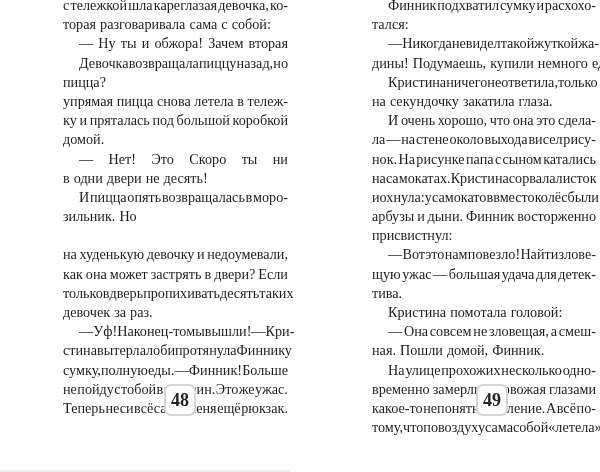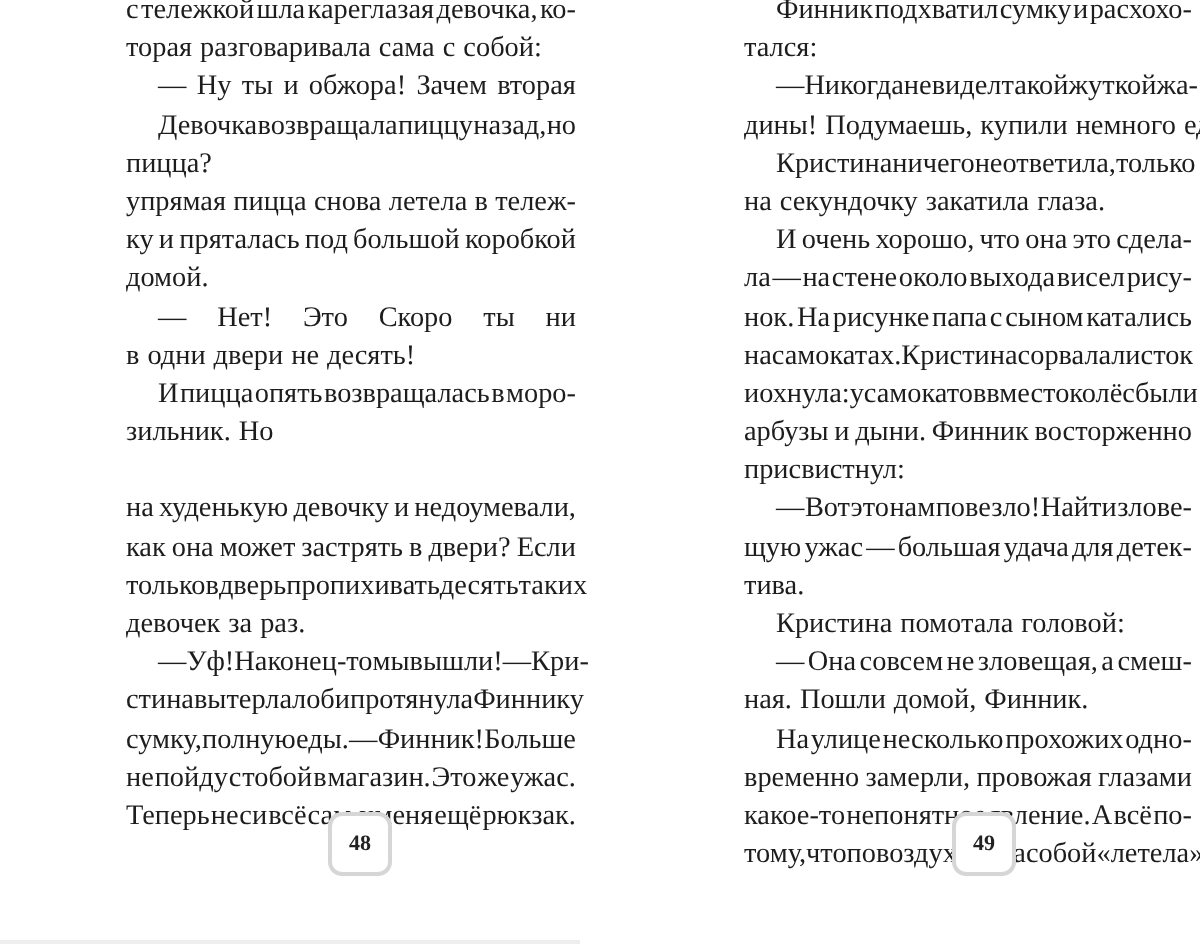--- a/index.html
+++ b/index.html
@@ -17,24 +17,24 @@
     .text { position: absolute; font-size: 14.2px; line-height: 19.2px; }
     .page.left .text { left: 63px; top: -4px; width: 225px; }
     .page.right .text { left: 72px; top: -4px; width: 224px; }
     .line { white-space: nowrap; display: flex; justify-content: space-between; height: 19.2px; }
     .line.last { justify-content: flex-start; }
     .line.indent { padding-left: 16px; }
     .line span.w { display: inline-block; }
     .line.last span.w { margin-right: 4px; }
     .gap { height: 19.2px; }
     .pnum {
-      position: absolute; top: 406px; width: 28px; height: 28px;
+      position: absolute; top: 384px; width: 28px; height: 28px;
       border: 2px solid #d6d6d6; border-radius: 7px;
       display: flex; align-items: center; justify-content: center;
-      font-size: 11px; font-weight: bold; color: #222;
+      font-size: 18px; font-weight: bold; color: #222;
       background: #fff;
     }
     .page.left .pnum { left: 164px; }
     .page.right .pnum { left: 176px; }
     .bottom-edge { position: absolute; left: 0; bottom: 0; width: 290px; height: 2px; background: #eeeeef; }
   </style>
 </head>
 <body>
 
 <div class="spread">
@@ -331,22 +331,22 @@
         </div>
         <div class="line last">
           <span class="w">ная.</span>
           <span class="w">Пошли</span>
           <span class="w">домой,</span>
           <span class="w">Финник.</span>
         </div>
         <div class="line indent">
           <span class="w">На</span>
           <span class="w">улице</span>
+          <span class="w">прохожих</span>
           <span class="w">несколько</span>
-          <span class="w">прохожих</span>
           <span class="w">одно-</span>
         </div>
         <div class="line ">
           <span class="w">временно</span>
           <span class="w">замерли,</span>
           <span class="w">провожая</span>
           <span class="w">глазами</span>
         </div>
         <div class="line ">
           <span class="w">какое-то</span>

